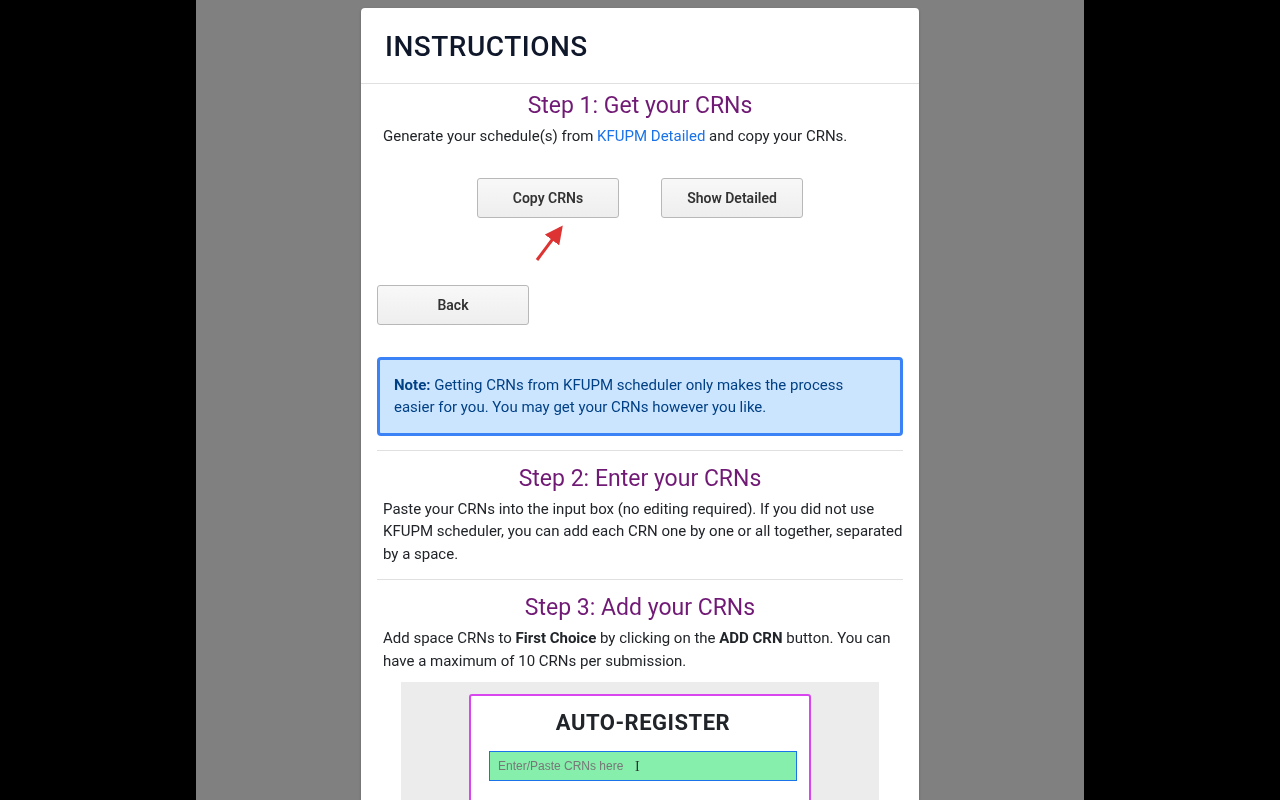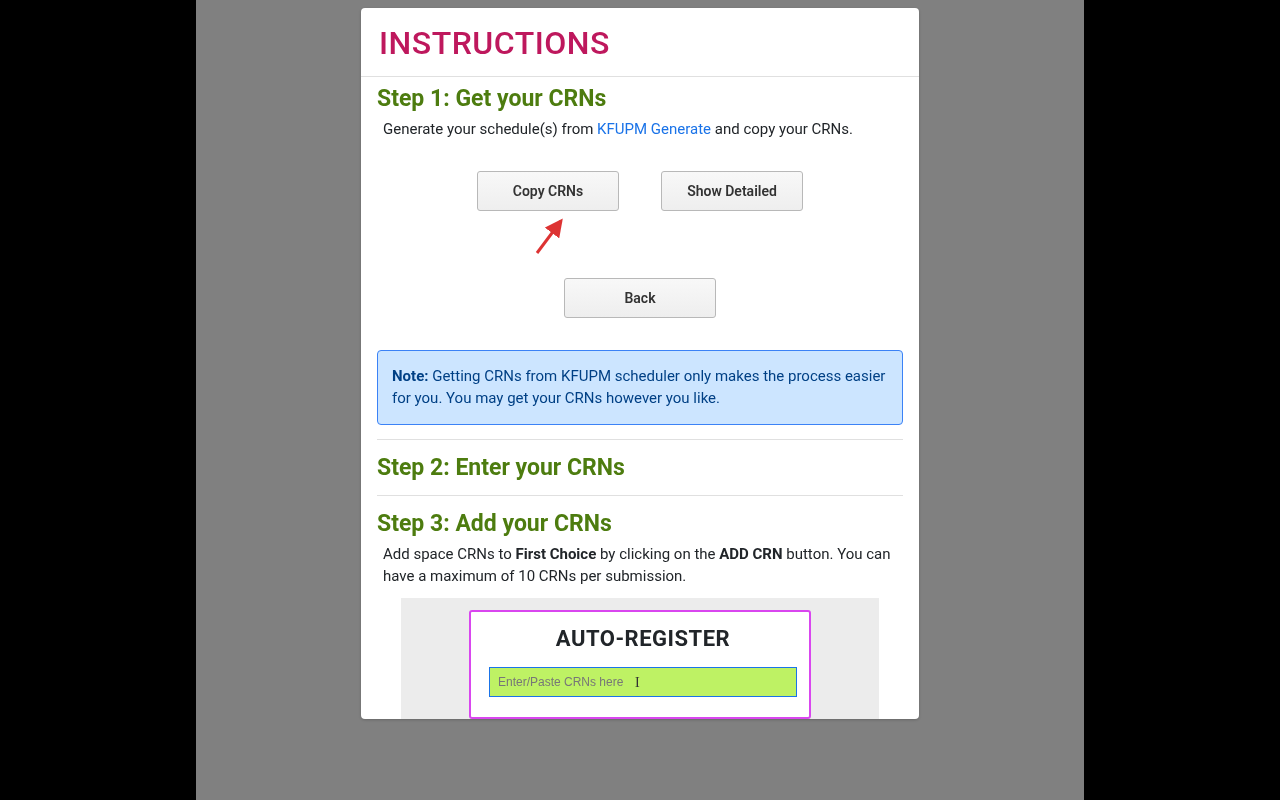--- a/index.html
+++ b/index.html
@@ -33,37 +33,38 @@
     background: #fff;
     border-radius: 4px;
     box-shadow: 0 1px 3px rgba(0,0,0,0.2);
     overflow: hidden;
   }
   .card-header {
     padding: 14px 16px 12px 16px;
     border-bottom: 1px solid #e0e0e0;
   }
   .card-header h1 {
-    margin: 2px;
-    font-size: 32px;
+    margin: 8px;
+    font-size: 28px;
     font-weight: 500;
     letter-spacing: 0.5px;
-    color: #be185d;
+    color: #0f172a;
   }
   .section {
     padding: 8px 16px 0 16px;
   }
   .section:first-of-type {
     padding-top: 14px;
   }
   .section h2 {
     margin: 0 0 6px 0;
     font-size: 23px;
-    font-weight: 700;
-    color: #4d7c0f;
+    font-weight: 400;
+    color: #701a75;
+    text-align: center;
   }
   .body-text {
     font-size: 15px;
     line-height: 1.5;
     color: #212529;
     margin: 0 0 10px 6px;
   }
   a.link {
     color: #1a73e8;
     text-decoration: none;
@@ -88,34 +89,34 @@
     padding: 0 16px;
     font-size: 14px;
     font-weight: 600;
     color: #333;
     background: linear-gradient(to bottom, #f8f8f8, #eee);
     border: 1px solid #b8b8b8;
     border-radius: 3px;
   }
   .btn-row2 {
     display: flex;
-    justify-content: center;
+    justify-content: flex-start;
     margin-bottom: 18px;
   }
   .arrow-svg {
     position: absolute;
     left: 154px;
     top: 62px;
     pointer-events: none;
   }
   .note-box {
     margin: 10px 16px 6px 16px;
     padding: 14px 14px;
     background: #cce5ff;
-    border: 1px solid #3b82f6;
+    border: 3px solid #3b82f6;
     color: #004085;
     border-radius: 4px;
     font-size: 15px;
     line-height: 1.5;
   }
   .note-box strong {
     font-weight: 700;
   }
   hr.sec-divider {
     border: none;
@@ -150,21 +151,21 @@
     position: relative;
   }
   .inner-input {
     width: 100%;
     box-sizing: border-box;
     height: 30px;
     border: 1px solid #1a73e8;
     padding: 0 8px;
     font-size: 12px;
     color: #555;
-    background: #bef264;
+    background: #86efac;
   }
   .inner-input::placeholder {
     color: #777;
   }
   .text-cursor {
     position: absolute;
     left: 146px;
     top: 8px;
     font-size: 14px;
     color: #333;
@@ -182,21 +183,21 @@
 
     <div class="card">
 
       <div class="card-header">
         <h1>INSTRUCTIONS</h1>
       </div>
 
       <div class="section">
         <h2>Step 1: Get your CRNs</h2>
         <p class="body-text">
-          <span>Generate your schedule(s) from </span><a class="link" href="#">KFUPM Generate</a><span> and copy your CRNs.</span>
+          <span>Generate your schedule(s) from </span><a class="link" href="#">KFUPM Detailed</a><span> and copy your CRNs.</span>
         </p>
 
         <div class="example-area">
           <div class="btn-row">
             <span class="btn-example">Copy CRNs</span>
             <span class="btn-example">Show Detailed</span>
           </div>
           <svg class="arrow-svg" width="48" height="48">
             <defs>
               <marker id="ah" markerWidth="6" markerHeight="6" refX="5" refY="3" orient="auto">
@@ -212,20 +213,21 @@
       </div>
 
       <div class="note-box">
         <strong>Note:</strong><span> Getting CRNs from KFUPM scheduler only makes the process easier for you. You may get your CRNs however you like.</span>
       </div>
 
       <hr class="sec-divider">
 
       <div class="section">
         <h2>Step 2: Enter your CRNs</h2>
+        <p class="body-text">Paste your CRNs into the input box (no editing required). If you did not use KFUPM scheduler, you can add each CRN one by one or all together, separated by a space.</p>
       </div>
 
       <hr class="sec-divider">
 
       <div class="section">
         <h2>Step 3: Add your CRNs</h2>
         <p class="body-text">
           <span>Add space CRNs to </span><span class="strong-inline">First Choice</span><span> by clicking on the </span><span class="strong-inline">ADD CRN</span><span> button. You can have a maximum of 10 CRNs per submission.</span>
         </p>
 

